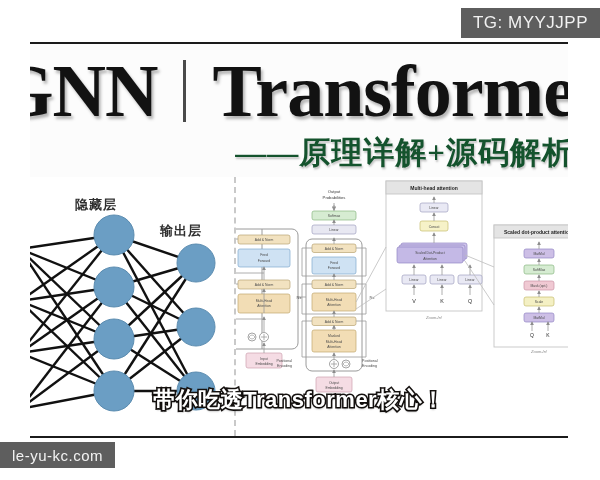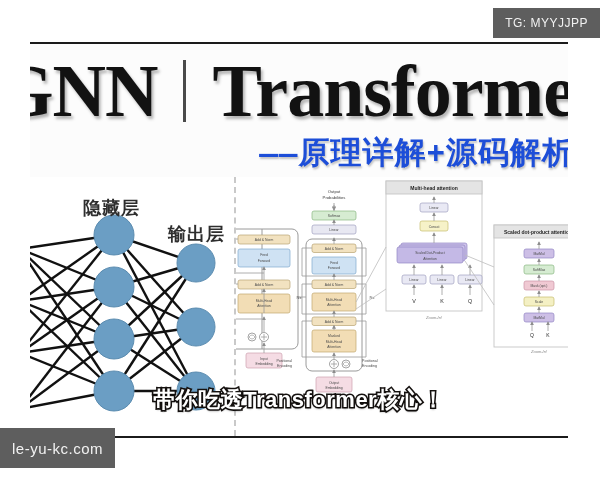--- a/index.html
+++ b/index.html
@@ -11,22 +11,22 @@
   }
   #stage{position:absolute;inset:0;width:600px;height:480px;background:#fff;overflow:hidden;}
 
   
   .wm{
     position:absolute;background:#5e5e5e;color:#f2f2f2;
     font-family:"Liberation Sans",sans-serif;font-weight:400;
     letter-spacing:.5px;display:flex;align-items:center;justify-content:center;
     z-index:60;
   }
-  #wm-tg{right:0;top:8px;height:30px;padding:0 12px;font-size:12px;}
-  #wm-site{left:0;bottom:12px;height:40px;padding:0 12px;font-size:15px;}
+  #wm-tg{right:0;top:8px;height:30px;padding:0 12px;font-size:17px;}
+  #wm-site{left:0;bottom:12px;height:26px;padding:0 12px;font-size:15px;}
 
   
   #panel{
     position:absolute;left:30px;top:42px;width:538px;height:392px;
     background:#fdfdfd;border-top:2px solid #1b1b1b;border-bottom:2px solid #1b1b1b;
     overflow:hidden;
   }
   #panel-inner{position:absolute;inset:0;overflow:hidden;}
 
   
@@ -42,38 +42,38 @@
     text-shadow:2px 3px 3px rgba(90,90,90,.45);
   }
   #ttl-left{margin-left:26px;}
   #ttl-bar{
     width:3px;height:62px;background:#2a2a2a;margin:0 26px;opacity:.85;
     display:inline-block;
   }
   #ttl-right{}
   #subtitle{
     position:absolute;right:-6px;top:88px;white-space:nowrap;
-    font-family:Liberation Mono, monospace;
-    font-weight:700;color:#1d4ed8;font-size:31px;letter-spacing:1px;
+    font-family:Liberation Serif, serif;
+    font-weight:700;color:#14532d;font-size:31px;letter-spacing:1px;
     text-shadow:1px 2px 2px rgba(110,110,110,.4);
   }
 
   
   #body-area{position:absolute;left:0;top:133px;width:538px;height:259px;background:#fff;}
   #divider{
     position:absolute;left:204px;top:0;width:0;height:259px;
     border-left:2px dashed #c9c9c9;
   }
 
   
   #nn{position:absolute;left:0;top:0;width:204px;height:259px;}
   #nn svg{position:absolute;left:0;top:0;}
   .nn-label{
     position:absolute;font-family:Liberation Serif, serif;
-    font-weight:700;font-size:18px;color:#2e2e2e;letter-spacing:1px;white-space:nowrap;margin-left:8px;
+    font-weight:700;font-size:13px;color:#2e2e2e;letter-spacing:1px;white-space:nowrap;
   }
   #lbl-hidden{left:45px;top:19px;}
   #lbl-output{left:130px;top:45px;}
 
   
   #tf{position:absolute;left:206px;top:0;width:332px;height:259px;background:#fff;}
   #tf svg{position:absolute;left:0;top:0;}
 
   
   #caption{

